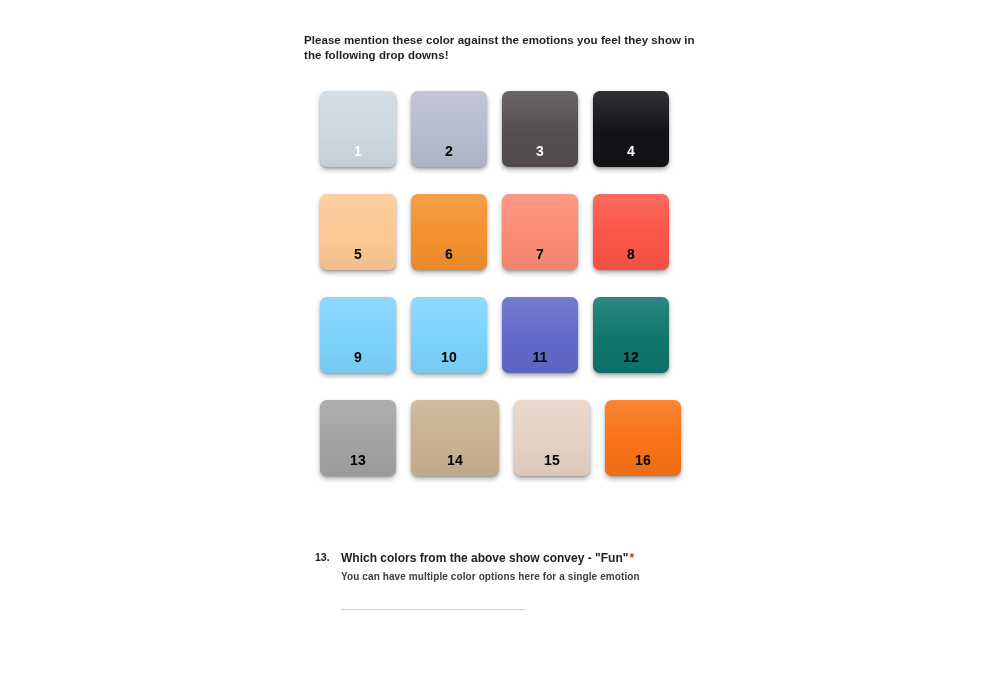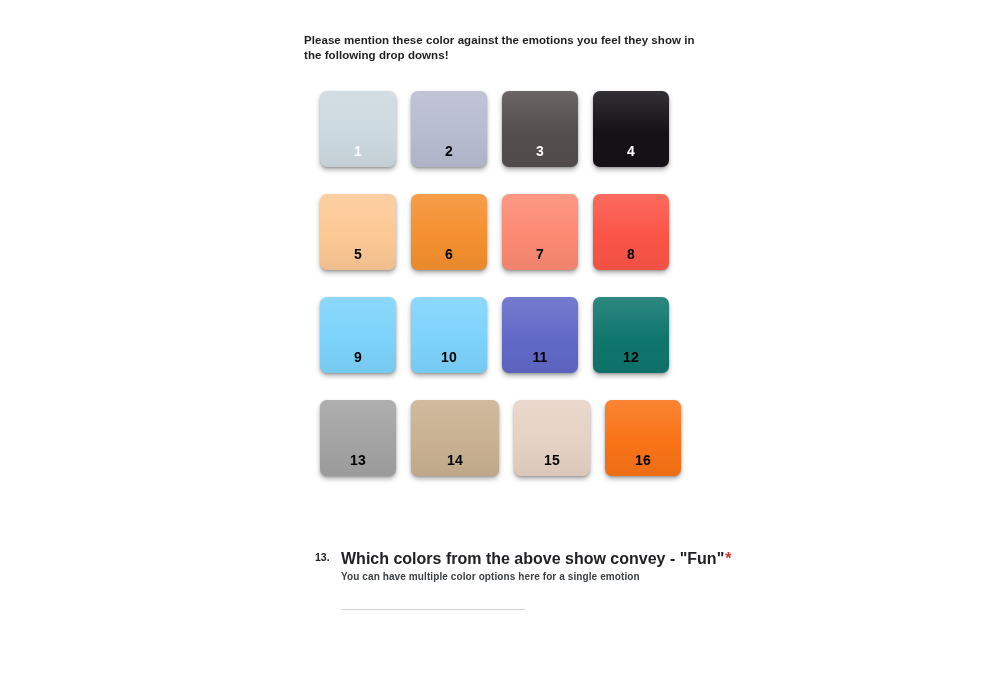--- a/index.html
+++ b/index.html
@@ -104,21 +104,21 @@
   .q-number {
     font-size: 10.5px;
     font-weight: 700;
     color: #202124;
     width: 26px;
     flex: 0 0 26px;
     padding-top: 0px;
   }
   .q-body { flex: 1 1 auto; }
   .q-title {
-    font-size: 16px;
+    font-size: 12px;
     font-weight: 700;
     color: #202124;
     line-height: 15px;
   }
   .q-required {
     color: #d93025;
     font-weight: 700;
     margin-left: 1px;
   }
   .q-help {

